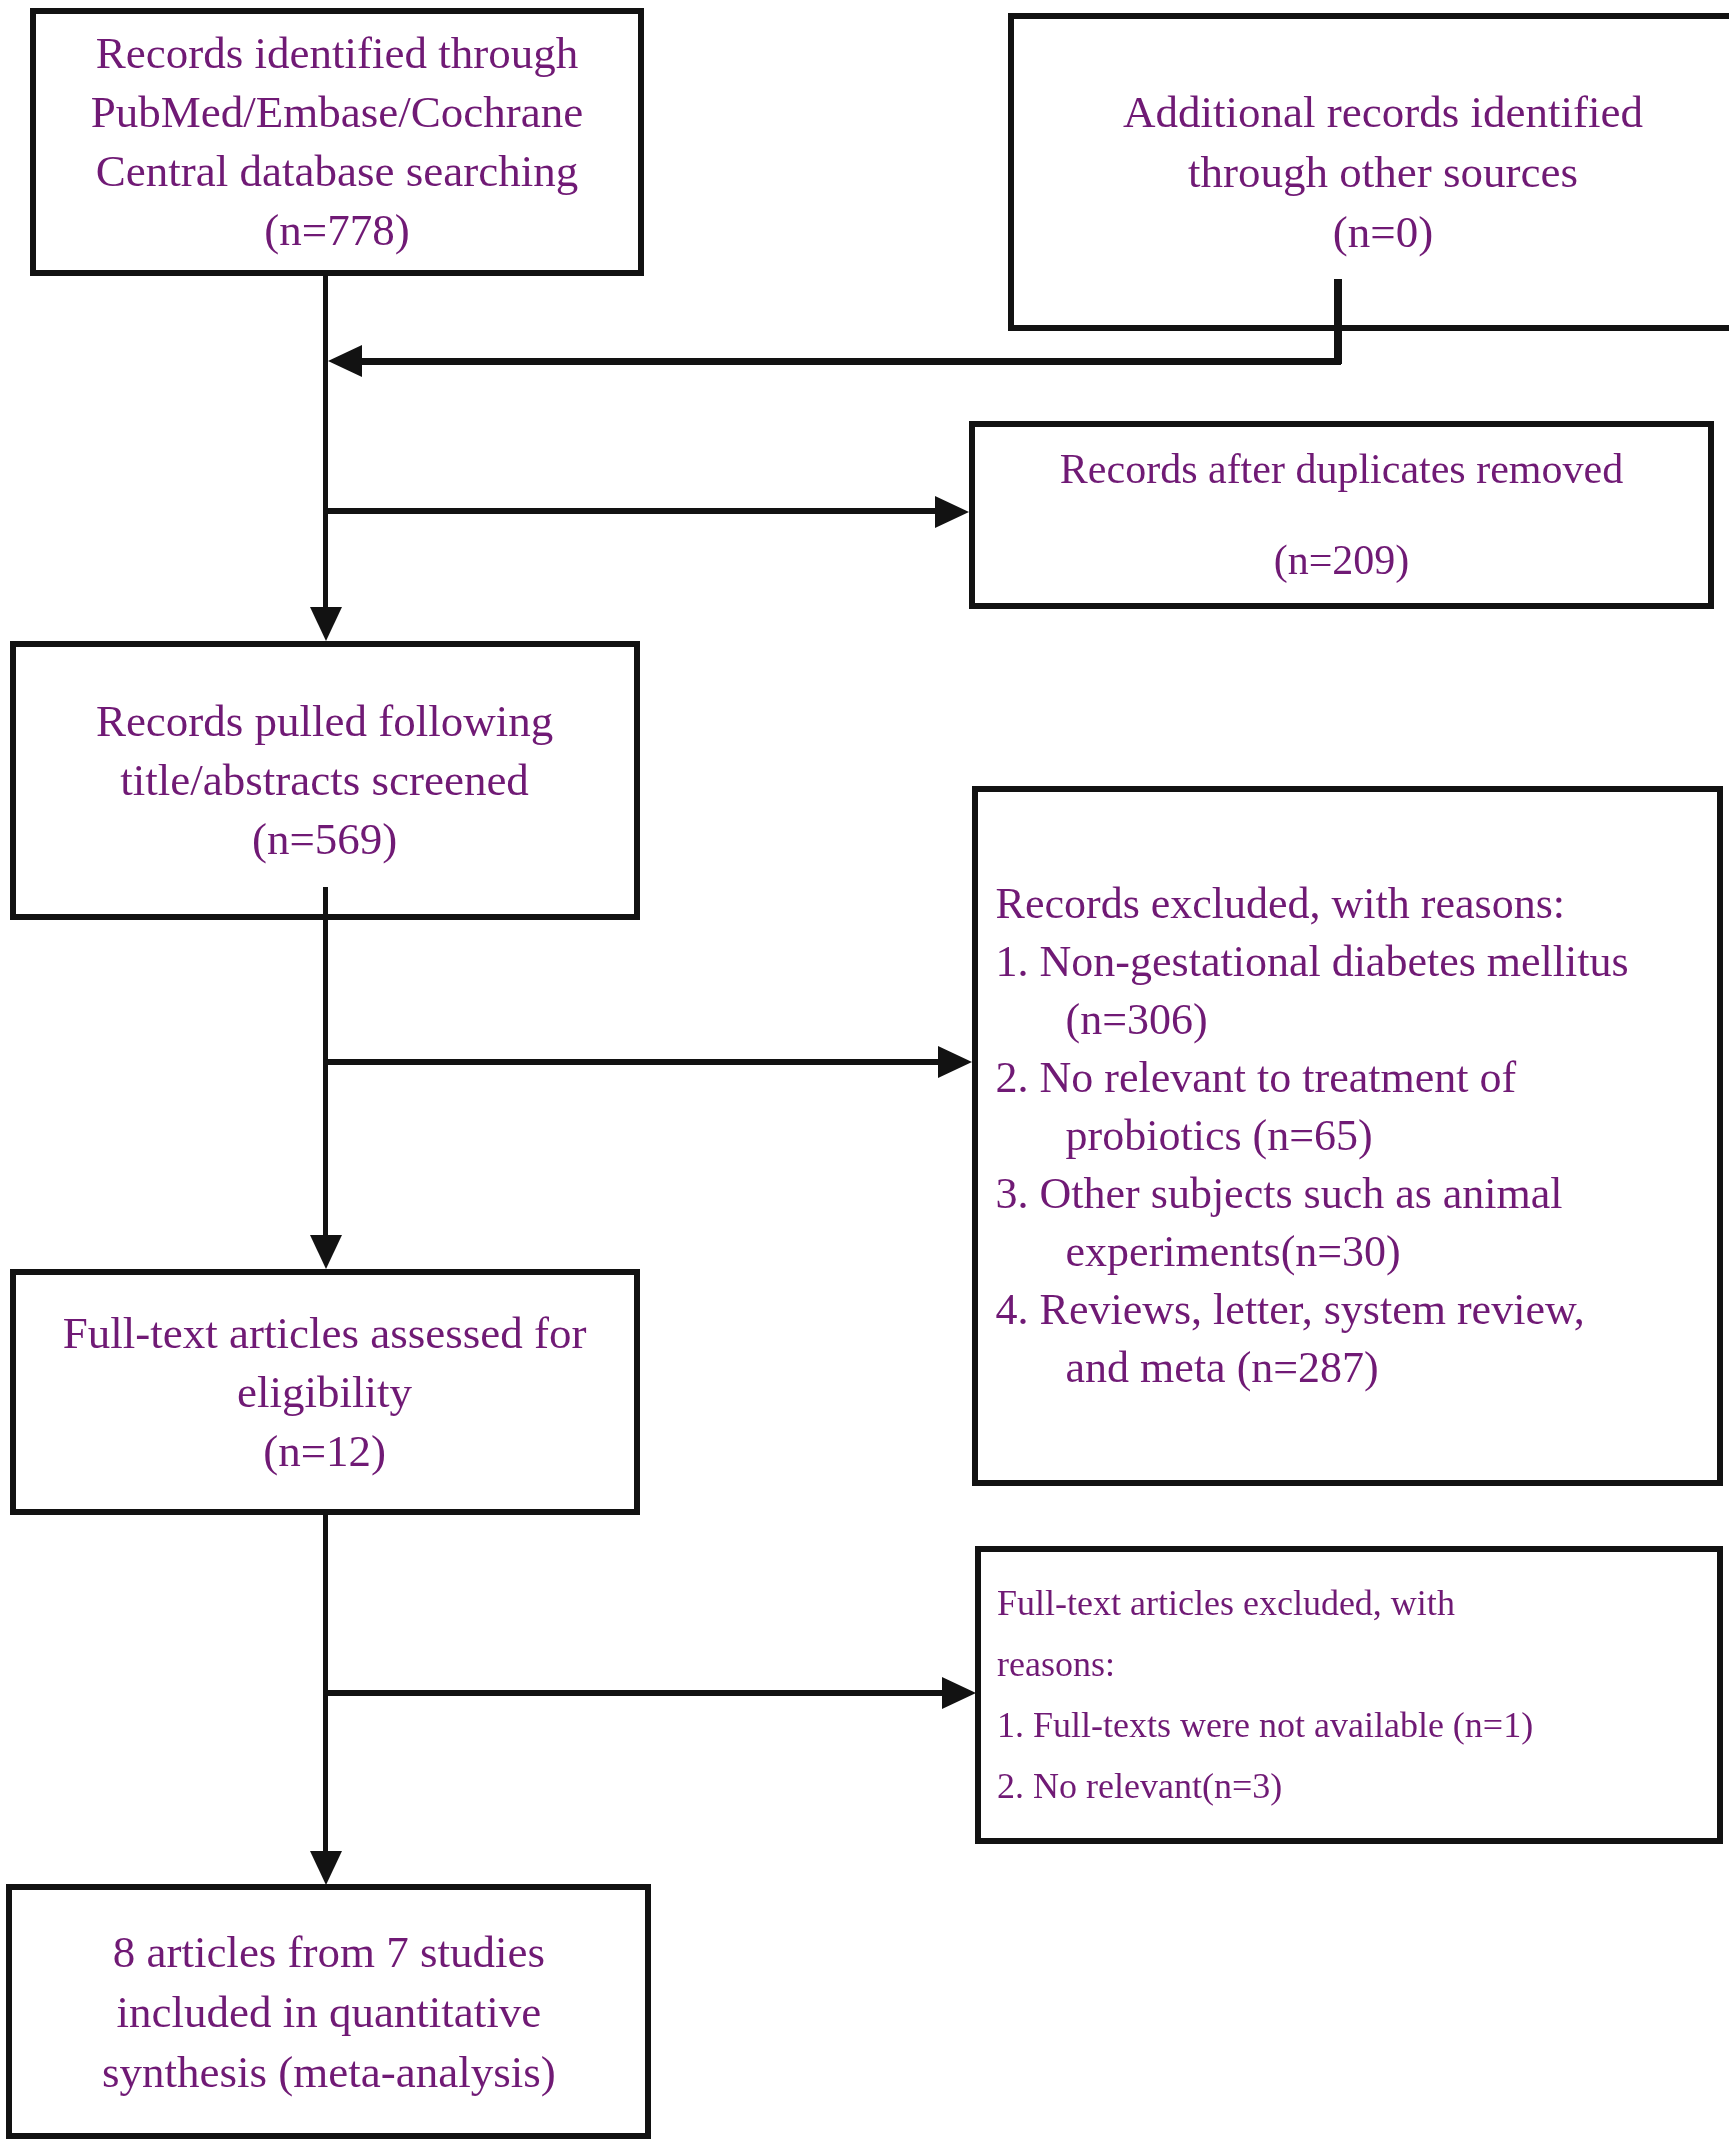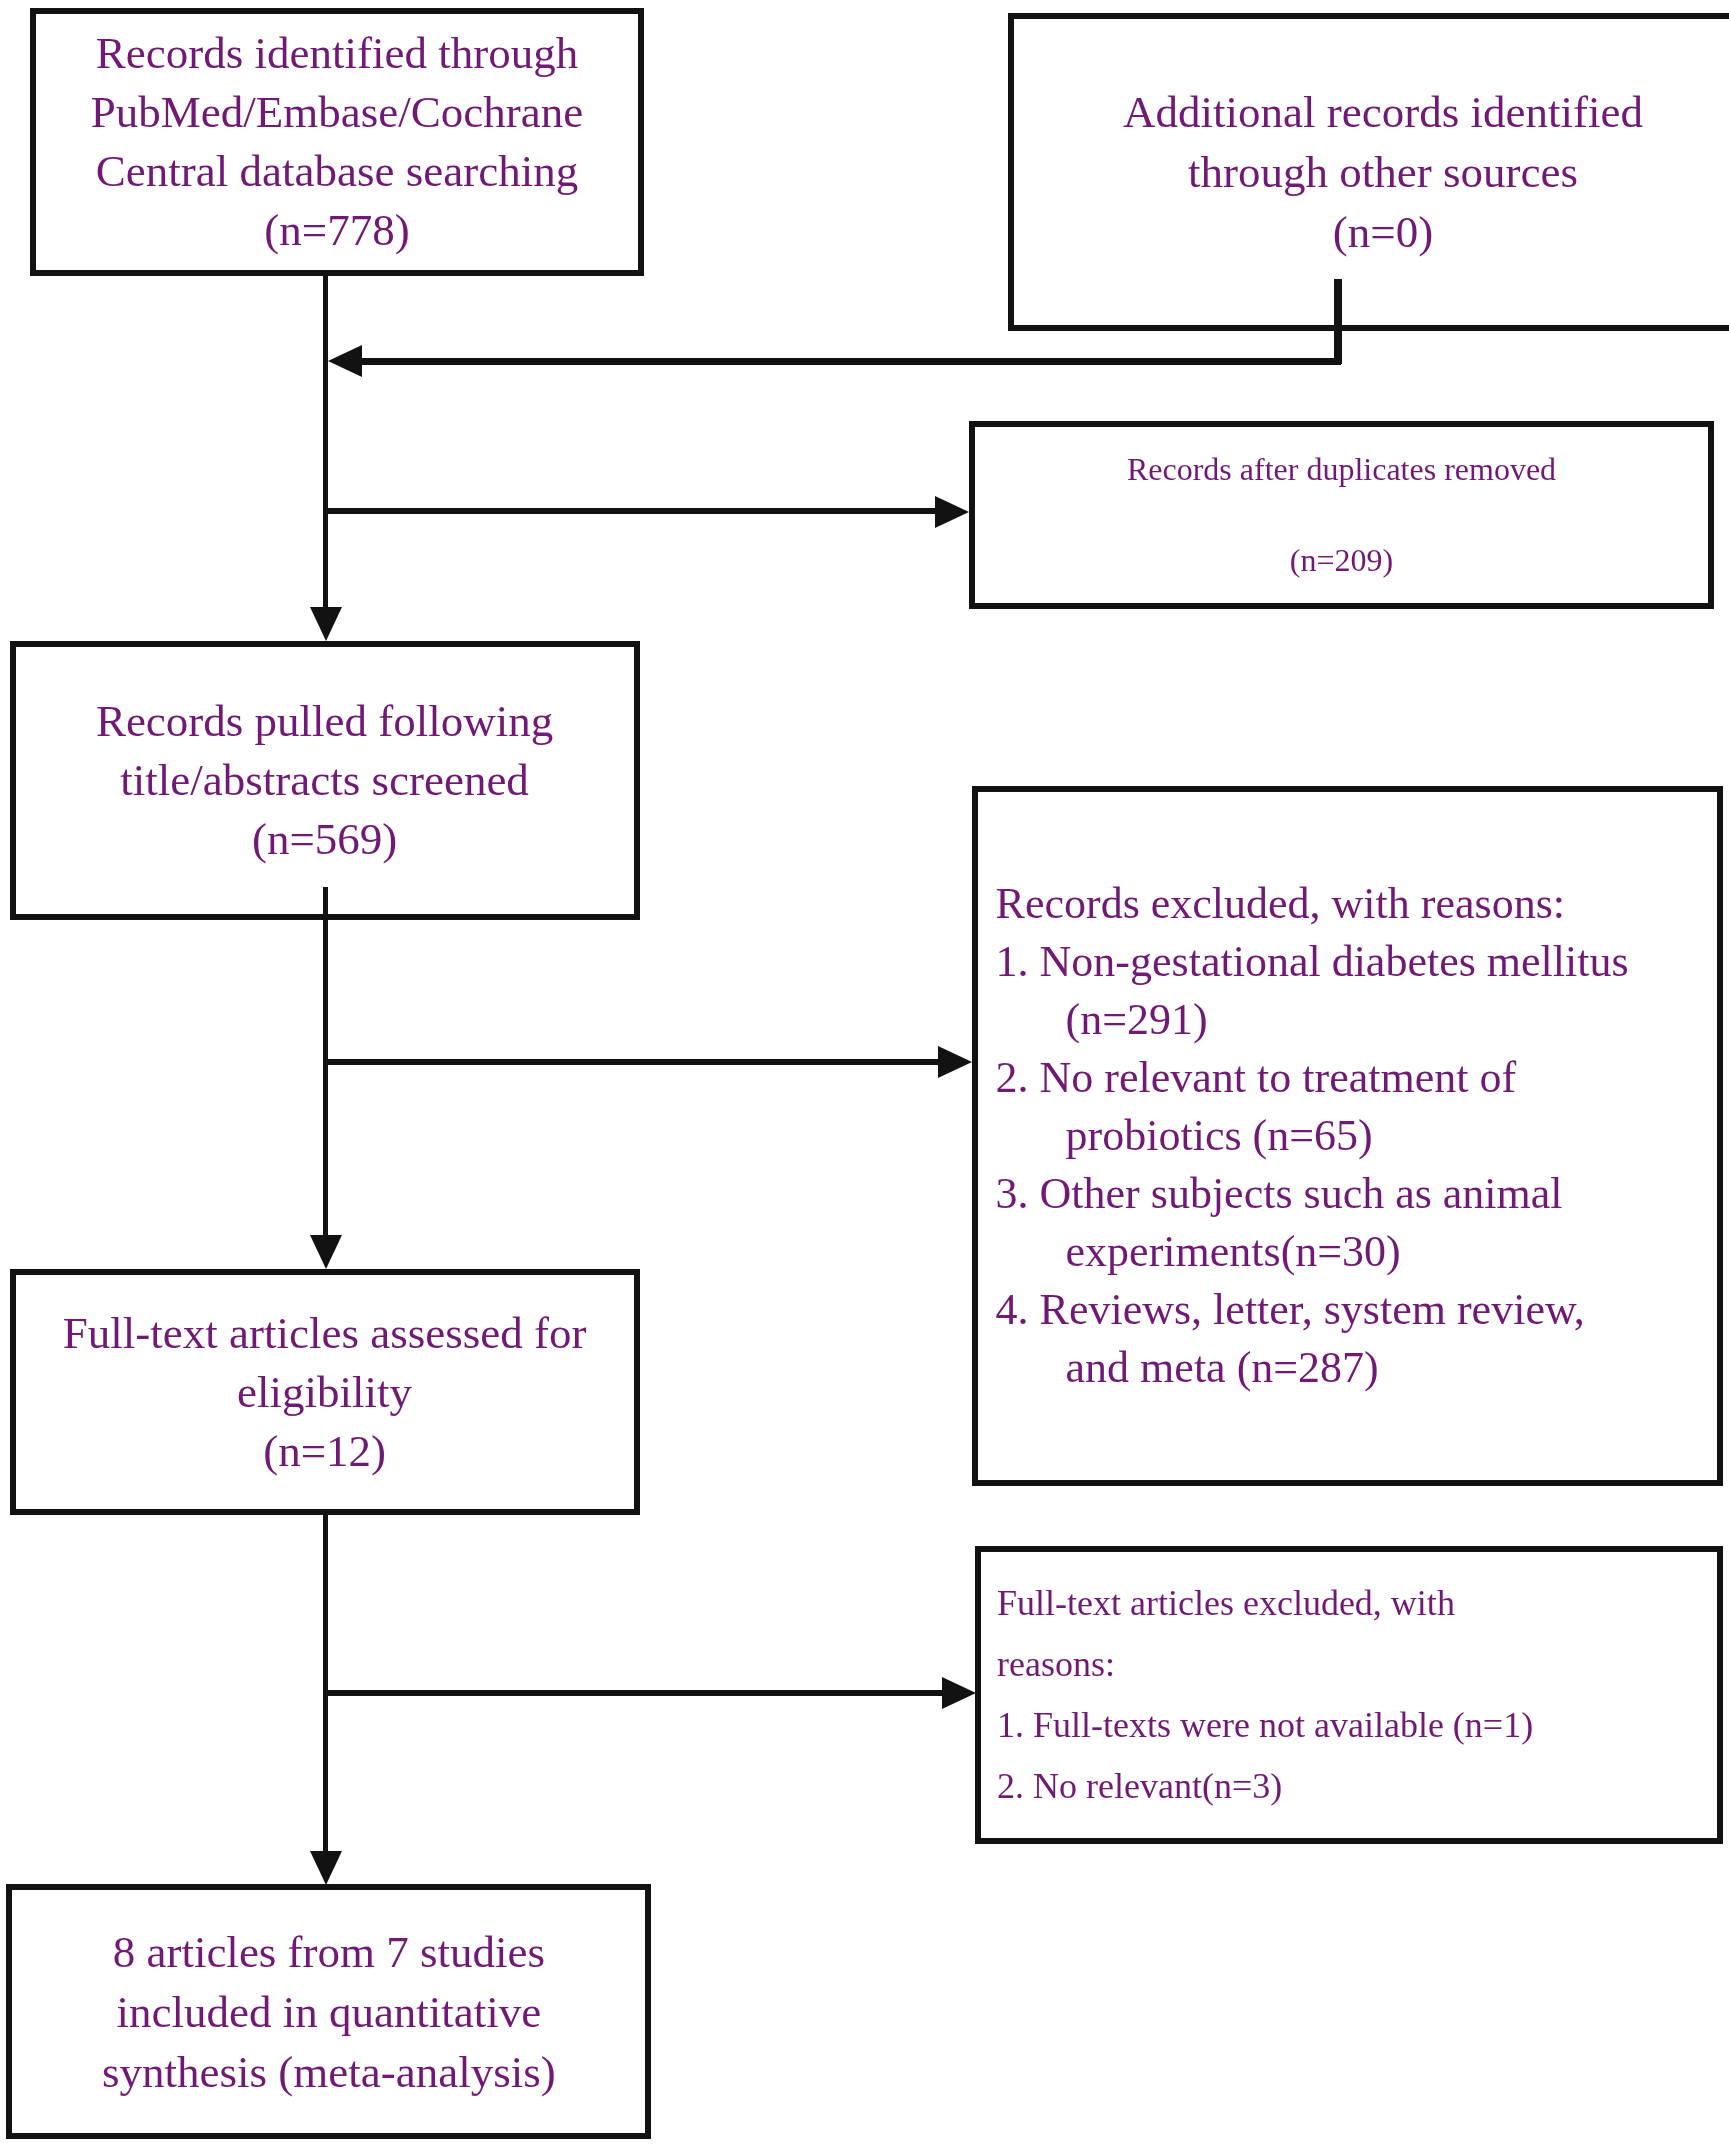--- a/index.html
+++ b/index.html
@@ -21,21 +21,21 @@
     flex-direction: column;
     justify-content: center;
   }
   .box.centered { align-items: center; text-align: center; }
   .box.listbox  { align-items: flex-start; text-align: left; }
   .line { white-space: nowrap; }
 
   
   #box-identified-db      { left: 30px;   top: 8px;   width: 614px; height: 268px; font-size: 45px; line-height: 59px; }
   #box-identified-other   { left: 1008px; top: 12.8px;   width: 750px; height: 318px; font-size: 45px; line-height: 60px; }
-  #box-duplicates-removed { left: 969px; top: 421px;  width: 745px; height: 188px; font-size: 32px; line-height: 61px; gap: 30px; }
+  #box-duplicates-removed { left: 969px; top: 421px;  width: 745px; height: 188px; font-size: 42px; line-height: 61px; gap: 30px; }
   #box-screened           { left: 9.6px;   top: 641px;  width: 630px; height: 279px; font-size: 45px; line-height: 59px; align-items: center; }
   #box-records-excluded   { left: 972px; top: 786px;  width: 751px; height: 700px; font-size: 44px; line-height: 58px; padding: 11.2px 4.8px 11.2px 17.6px; }
   #box-fulltext-assessed  { left: 9.6px;   top: 1269px; width: 630px; height: 246px; font-size: 45px; line-height: 59px; }
   #box-fulltext-excluded  { left: 975px; top: 1546px; width: 748px; height: 298px; font-size: 36px; line-height: 61px; padding: 11.2px 3.2px 11.2px 16px; }
   #box-included           { left: 6.4px;    top: 1884px; width: 645px; height: 255px; font-size: 45px; line-height: 60px; }
 
   .indent { padding-left: 70px; }
 
   
   .hline, .vline { position: absolute; background: #121212; }
@@ -83,21 +83,21 @@
 
   <div class="box centered" id="box-screened">
     <div class="line">Records pulled following</div>
     <div class="line">title/abstracts screened</div>
     <div class="line">(n=569)</div>
   </div>
 
   <div class="box listbox" id="box-records-excluded">
     <div class="line">Records excluded, with reasons:</div>
     <div class="line">1. Non-gestational diabetes mellitus</div>
-    <div class="line indent">(n=291)</div>
+    <div class="line indent">(n=306)</div>
     <div class="line">2. No relevant to treatment of</div>
     <div class="line indent">probiotics (n=65)</div>
     <div class="line">3. Other subjects such as animal</div>
     <div class="line indent">experiments(n=30)</div>
     <div class="line">4. Reviews, letter, system review,</div>
     <div class="line indent">and meta (n=287)</div>
   </div>
 
   <div class="box centered" id="box-fulltext-assessed">
     <div class="line">Full-text articles assessed for</div>

